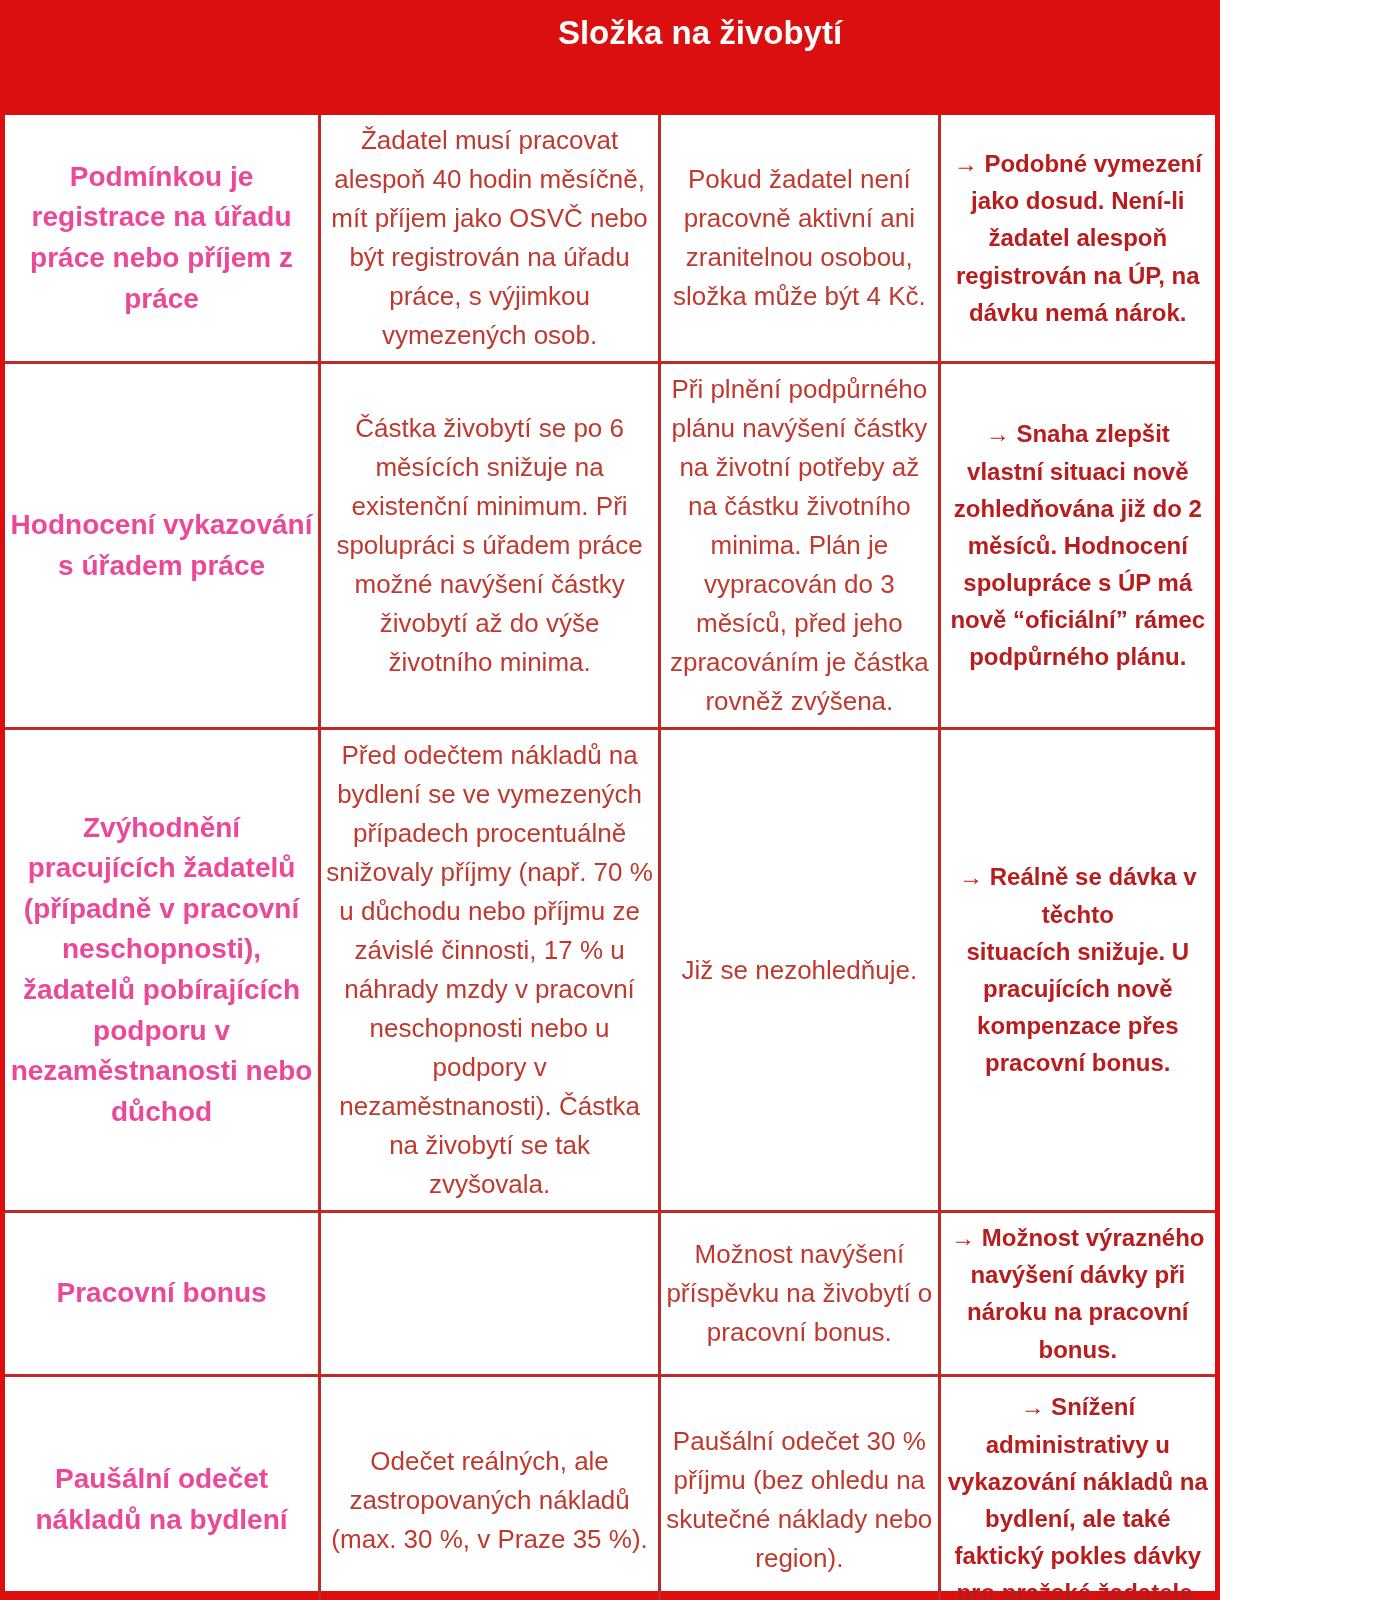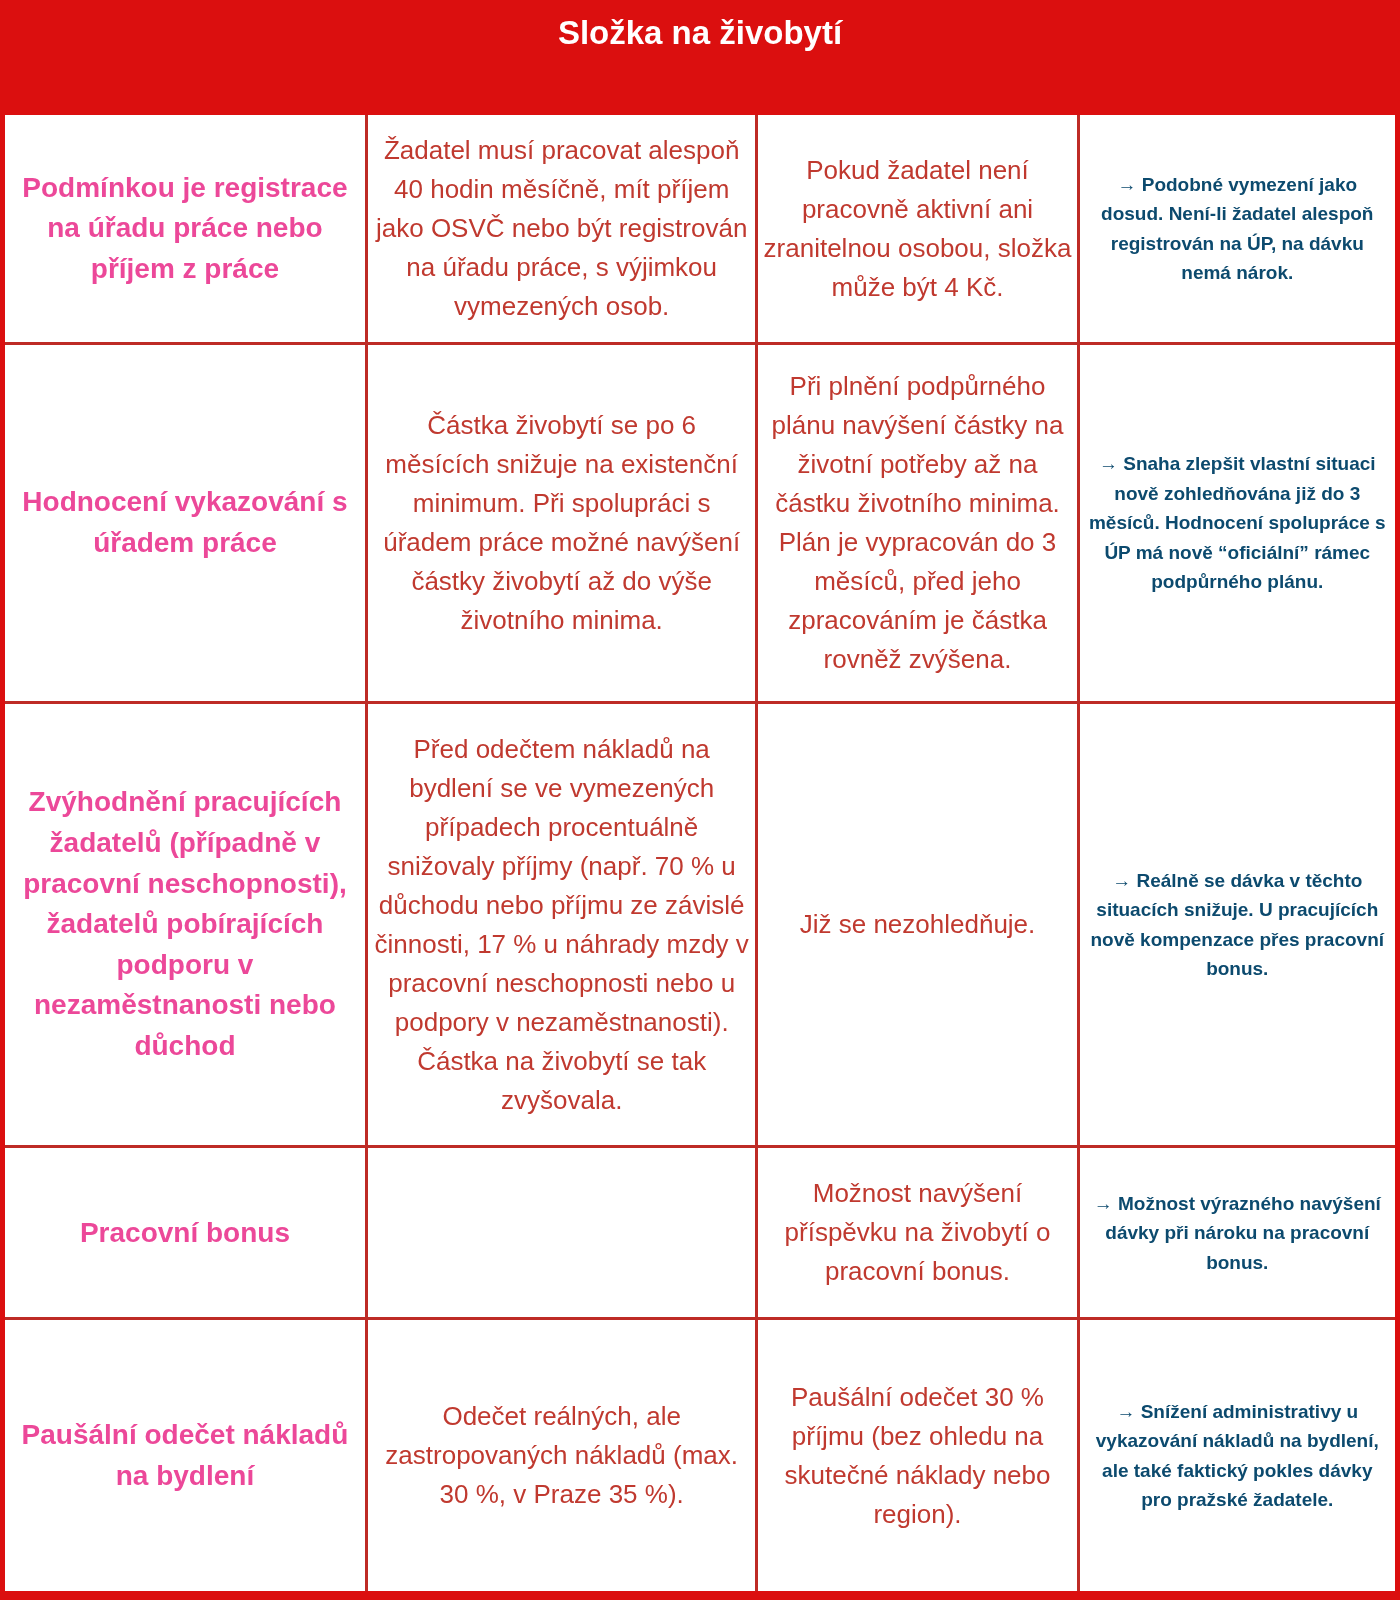--- a/index.html
+++ b/index.html
@@ -1,18 +1,18 @@
 <!DOCTYPE html>
 <html lang="cs"><head>
 <meta charset="utf-8">
 <style>
   * { box-sizing: border-box; margin: 0; padding: 0; }
   html, body { width: 1400px; background: #ffffff; }
   body { font-family: "Liberation Sans", sans-serif; }
-  .page { width: 1400px; height: 1600px; overflow: hidden; }
+  .page { width: 1220px; height: 1600px; overflow: hidden; }
 
   .banner {
     width: 1400px; height: 115px;
     background: #DB0F0F;
     color: #ffffff;
     text-align: center;
     font-weight: 700;
     font-size: 33px;
     line-height: 50px;
     padding-top: 8px;
@@ -55,22 +55,22 @@
     line-height: 1.45;
     padding: 6px 2px;
   }
   td.body {
     color: #C0392F;
     font-size: 26px;
     font-weight: 400;
     line-height: 1.5;
   }
   td.chg {
-    color: #0c4a6e;
-    font-size: 19px;
+    color: #b91c1c;
+    font-size: 24px;
     font-weight: 700;
     line-height: 1.55;
   }
 
   tr.row-head   { height: 166px; }
   tr.row-1 { height: 202px; }
   tr.row-2 { height: 320px; }
   tr.row-3 { height: 377px; }
   tr.row-4 { height: 157px; }
   tr.row-5 { height: 248px; }
@@ -99,21 +99,21 @@
         <td class="lbl">Podmínkou je registrace na úřadu práce nebo příjem z práce</td>
         <td class="body">Žadatel musí pracovat alespoň 40 hodin měsíčně, mít příjem jako OSVČ nebo být registrován na úřadu práce, s výjimkou vymezených osob.</td>
         <td class="body">Pokud žadatel není pracovně aktivní ani zranitelnou osobou, složka může být 4 Kč.</td>
         <td class="chg">→ Podobné vymezení jako dosud. Není-li žadatel alespoň registrován na ÚP, na dávku nemá nárok.</td>
       </tr>
 
       <tr class="row-2">
         <td class="lbl">Hodnocení vykazování s úřadem práce</td>
         <td class="body">Částka živobytí se po 6 měsících snižuje na existenční minimum. Při spolupráci s úřadem práce možné navýšení částky živobytí až do výše životního minima.</td>
         <td class="body">Při plnění podpůrného plánu navýšení částky na životní potřeby až na částku životního minima. Plán je vypracován do 3 měsíců, před jeho zpracováním je částka rovněž zvýšena.</td>
-        <td class="chg">→ Snaha zlepšit vlastní situaci nově zohledňována již do 3 měsíců. Hodnocení spolupráce s ÚP má nově “oficiální” rámec podpůrného plánu.</td>
+        <td class="chg">→ Snaha zlepšit vlastní situaci nově zohledňována již do 2 měsíců. Hodnocení spolupráce s ÚP má nově “oficiální” rámec podpůrného plánu.</td>
       </tr>
 
       <tr class="row-3">
         <td class="lbl">Zvýhodnění pracujících žadatelů (případně v pracovní neschopnosti), žadatelů pobírajících podporu v nezaměstnanosti nebo důchod</td>
         <td class="body">Před odečtem nákladů na bydlení se ve vymezených případech procentuálně snižovaly příjmy (např. 70 % u důchodu nebo příjmu ze závislé činnosti, 17 % u náhrady mzdy v pracovní neschopnosti nebo u podpory v nezaměstnanosti). Částka na živobytí se tak zvyšovala.</td>
         <td class="body">Již se nezohledňuje.</td>
         <td class="chg">→ Reálně se dávka v těchto
 situacích snižuje. U pracujících nově kompenzace přes pracovní bonus.</td>
       </tr>
 

